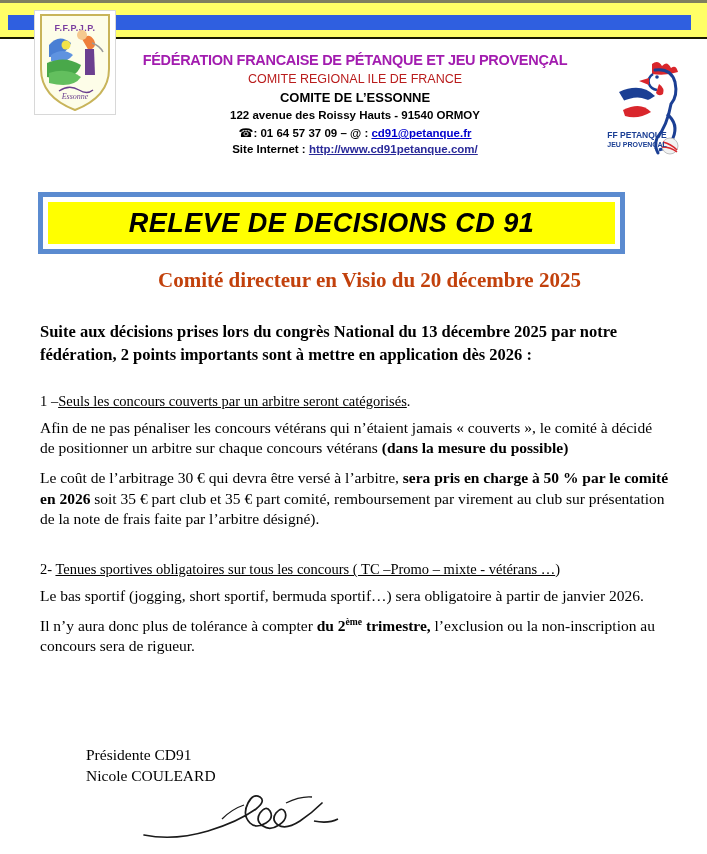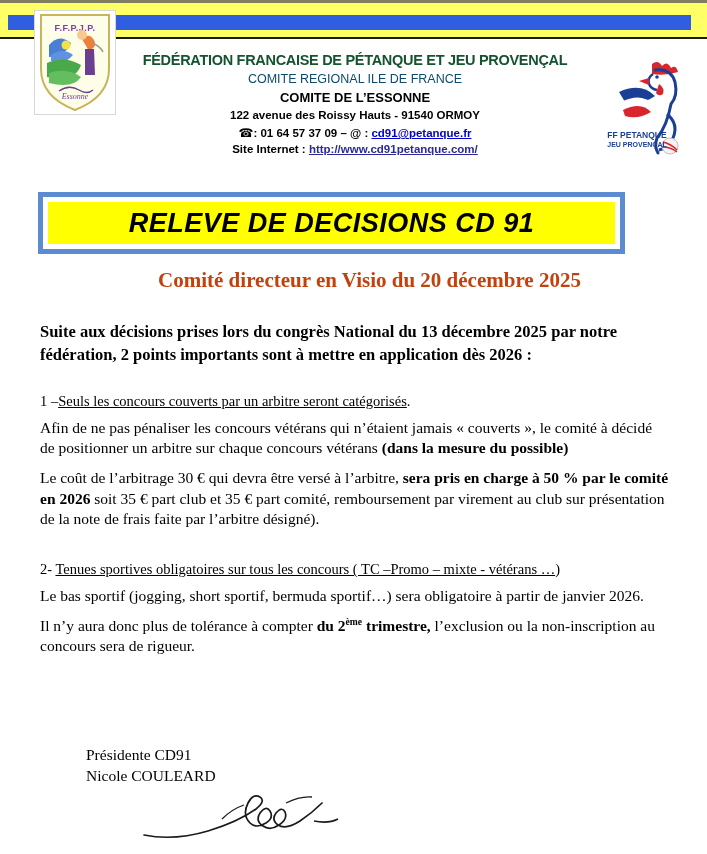--- a/index.html
+++ b/index.html
@@ -81,32 +81,32 @@
   .fed-title {
     position: absolute;
     left: 120px;
     top: 52px;
     width: 470px;
     text-align: center;
     font-family: "Liberation Sans", sans-serif;
     font-weight: bold;
     font-size: 14.5px;
     letter-spacing: -0.3px;
-    color: #14532d;
+    color: #a21caf;
     white-space: nowrap;
   }
   .fed-line2 {
     position: absolute;
     left: 120px;
     top: 72px;
     width: 470px;
     text-align: center;
     font-family: "Liberation Sans", sans-serif;
     font-size: 12.5px;
-    color: #0c4a6e;
+    color: #b91c1c;
   }
   .fed-line3 {
     position: absolute;
     left: 120px;
     top: 90px;
     width: 470px;
     text-align: center;
     font-family: "Liberation Sans", sans-serif;
     font-weight: bold;
     font-size: 13px;

